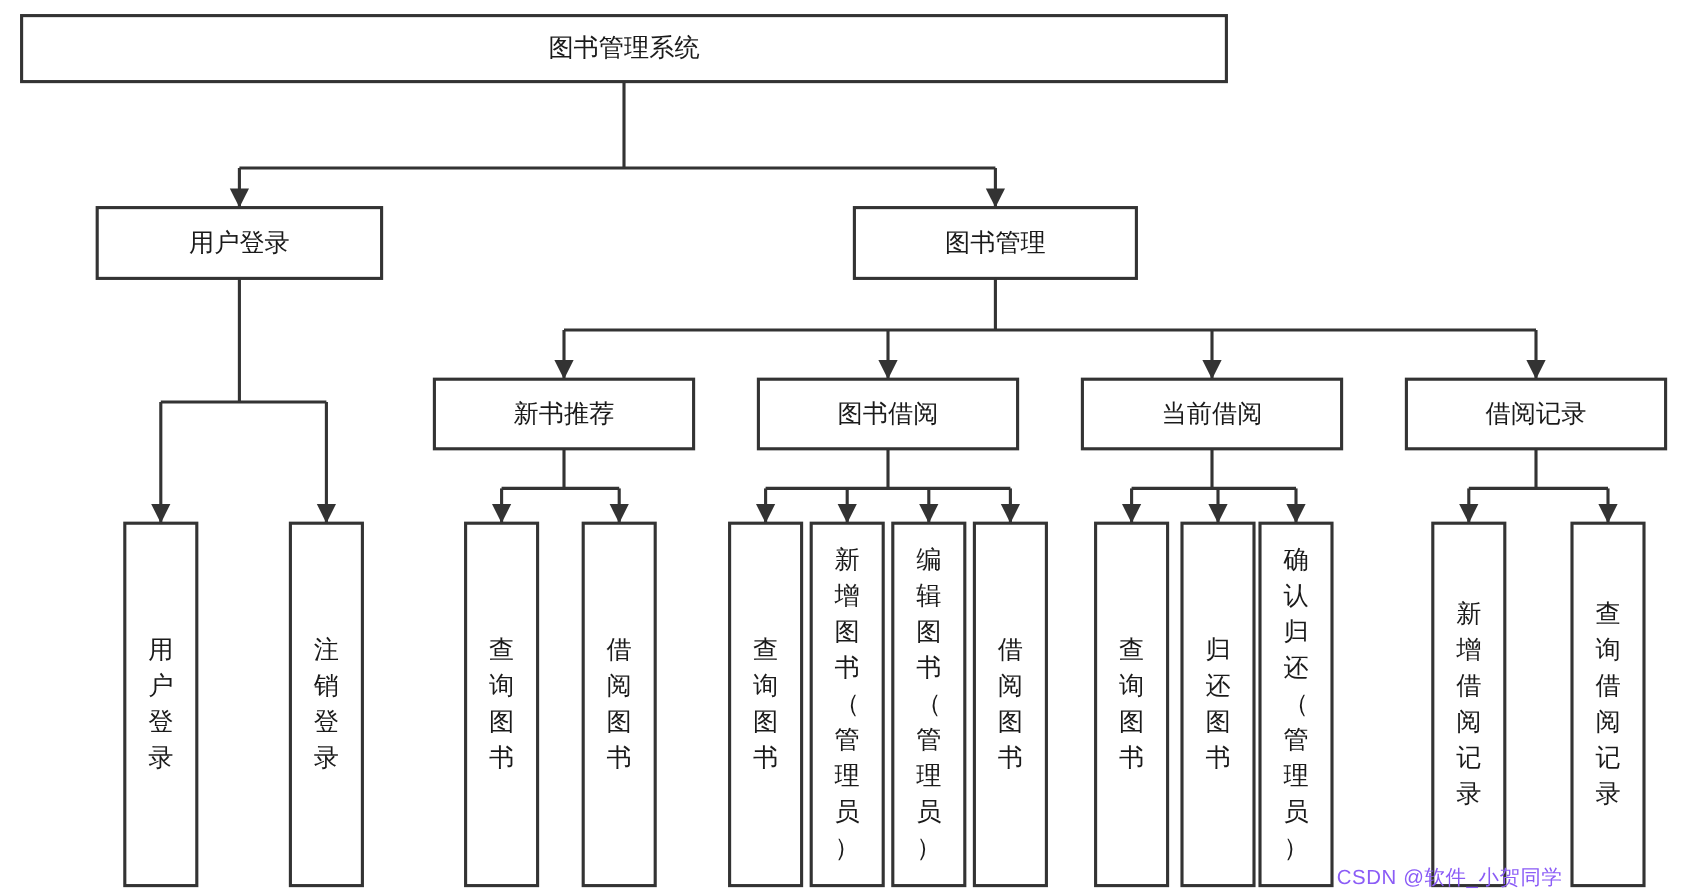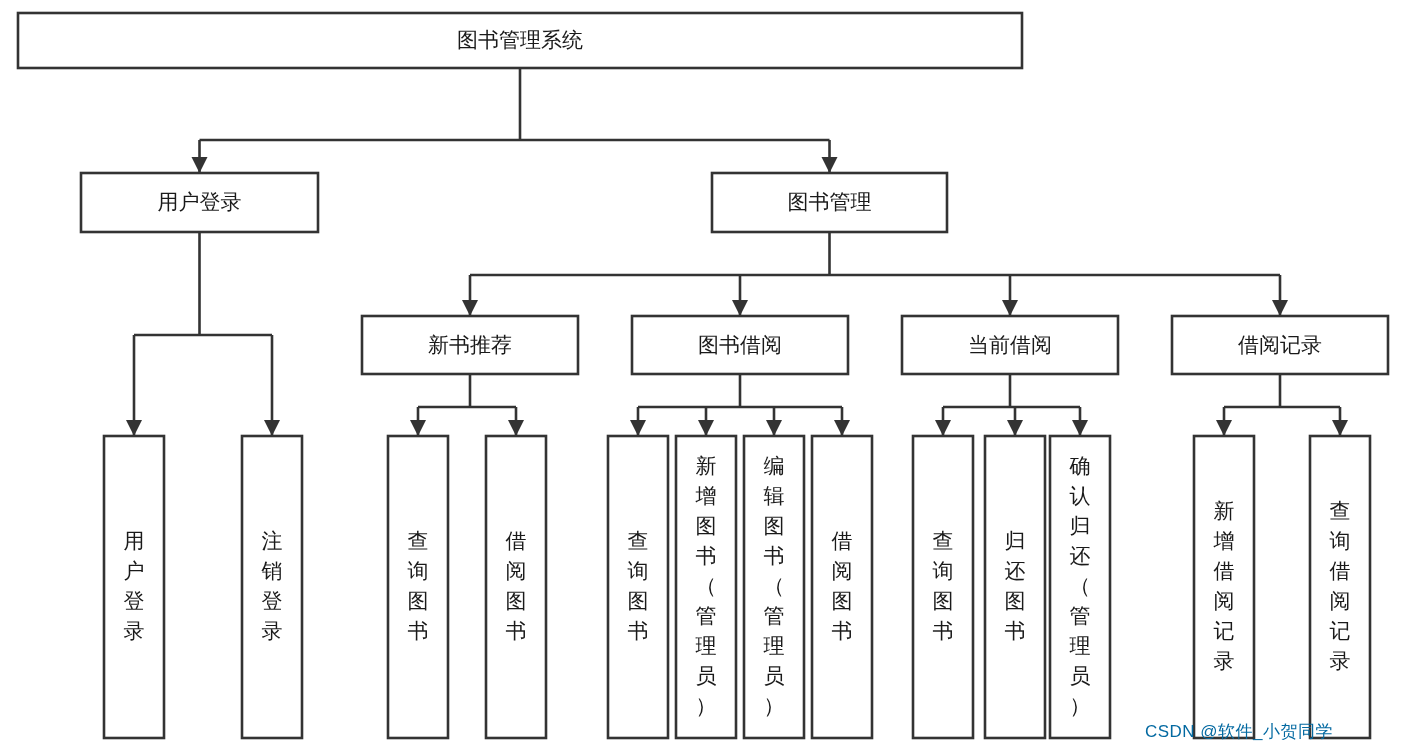--- a/index.html
+++ b/index.html
@@ -12,21 +12,20 @@
     width: 1405px;
     height: 747px;
     font-family: "Liberation Sans", "DejaVu Sans", sans-serif;
     overflow: hidden;
     position: relative;
   }
   #diagram-root {
     position: relative;
     width: 1310px;
     height: 747px;
-    padding-left: 31px;
   }
   svg.diagram-canvas {
     position: absolute;
     top: 0;
     left: 0;
     width: 1405px;
     height: 747px;
     display: block;
   }
   .node-box {
@@ -55,21 +54,21 @@
   .arrow-head {
     fill: #333333;
     stroke: none;
   }
   .watermark-text {
     position: absolute;
     right: 8px;
     bottom: 4px;
     font-family: "Liberation Sans", "DejaVu Sans", sans-serif;
     font-size: 17px;
-    color: #0369a1;
+    color: #8b5cf6;
     white-space: nowrap;
     letter-spacing: 0.5px;
     user-select: none;
   }
 </style>
 </head>
 <body>
 
 <div id="diagram-root">
   <svg class="diagram-canvas" id="diagram-svg" viewBox="0 0 1405 747" xmlns="http://www.w3.org/2000/svg">

